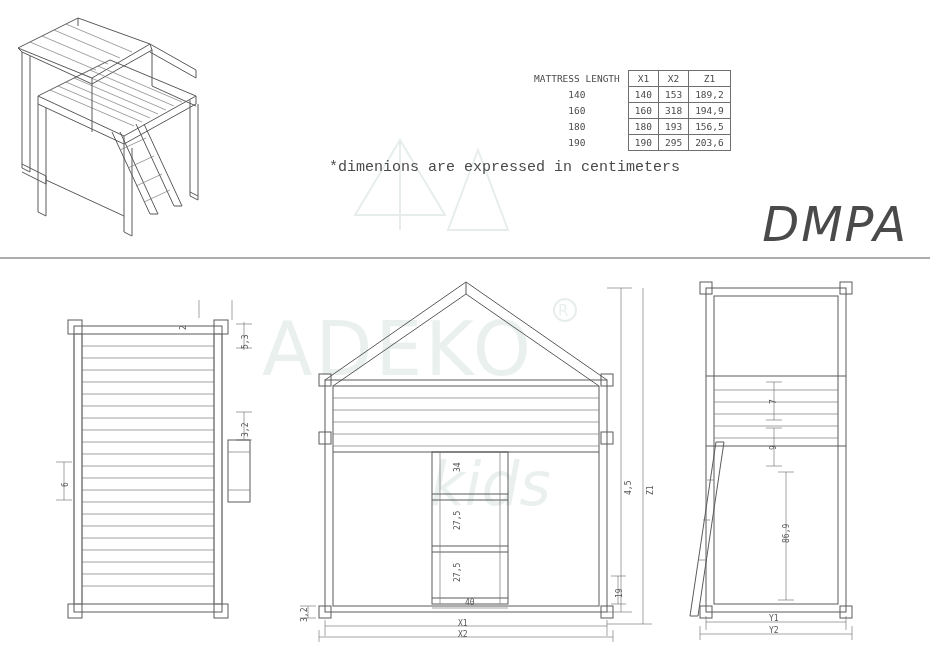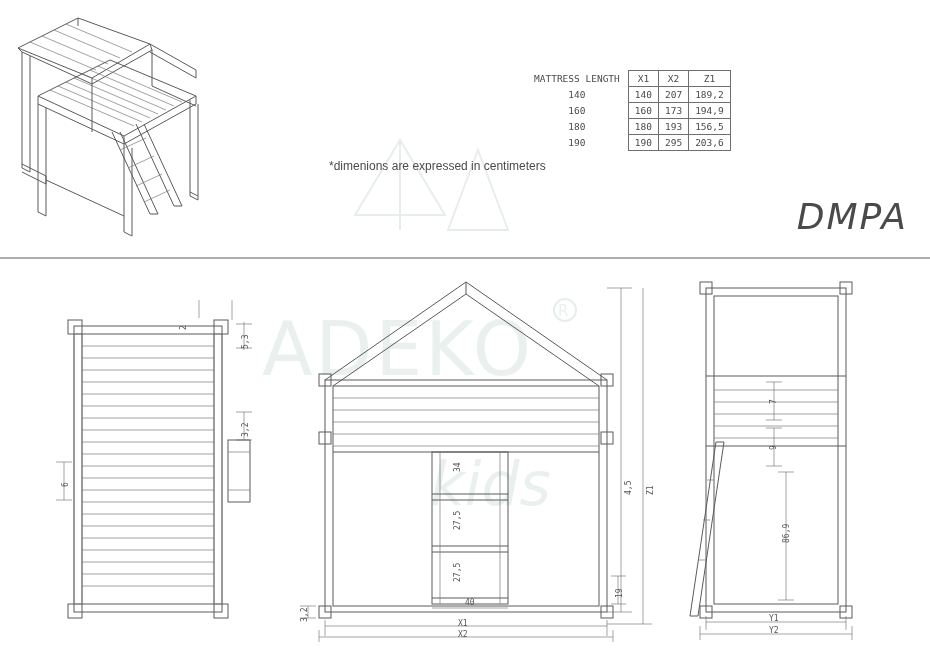--- a/index.html
+++ b/index.html
@@ -16,24 +16,24 @@
   .wmtext{fill:#e3ece8;font-family:"DejaVu Sans", sans-serif;}
 
   
   .tbl{position:absolute;border-collapse:collapse;font-size:9.5px;
        font-family:"DejaVu Sans Mono", monospace;color:#4a4a4a;}
   .tbl td,.tbl th{border:1px solid #6f6f6f;padding:2px 6px;text-align:center;font-weight:normal;}
   .tbl .lbl{border:none;text-align:center;padding-right:8px;}
   .tbl .hdr-left{text-align:center;margin-left:44px;}
   #tbl-width{left:333px;top:78px;}
   #tbl-length{left:528px;top:70px;}
-  .note{position:absolute;left:329px;top:159px;font-size:12px;color:#4a4a4a;
-        font-family:Liberation Sans, sans-serif;white-space:nowrap;}
-
-  .brand{position:absolute;right:22px;top:196px;font-size:36px;letter-spacing:2px;
+  .note{position:absolute;left:329px;top:159px;font-size:15px;color:#4a4a4a;
+        font-family:Liberation Mono, monospace;white-space:nowrap;}
+
+  .brand{position:absolute;right:22px;top:196px;font-size:48px;letter-spacing:2px;
          font-style:italic;color:#4a4a4a;font-family:"DejaVu Sans", sans-serif;}
 
   .dimtxt{position:absolute;font-size:8px;color:#555;font-family:"DejaVu Sans Mono", monospace;}
   .rot{transform:rotate(-90deg);transform-origin:left top;white-space:nowrap;}
 </style>
 </head>
 <body>
 
 <div class="sheet">
 
@@ -261,27 +261,27 @@
     <tbody>
         <tr>
       <td class="lbl hdr-left">MATTRESS LENGTH</td>
       <td>X1</td>
       <td>X2</td>
       <td>Z1</td>
     </tr>
     <tr>
       <td class="lbl">140</td>
       <td>140</td>
-      <td>207</td>
+      <td>153</td>
       <td>189,2</td>
     </tr>
     <tr>
       <td class="lbl">160</td>
       <td>160</td>
-      <td>173</td>
+      <td>318</td>
       <td>194,9</td>
     </tr>
     <tr>
       <td class="lbl">180</td>
       <td>180</td>
       <td>193</td>
       <td>156,5</td>
     </tr>
     <tr>
       <td class="lbl">190</td>

